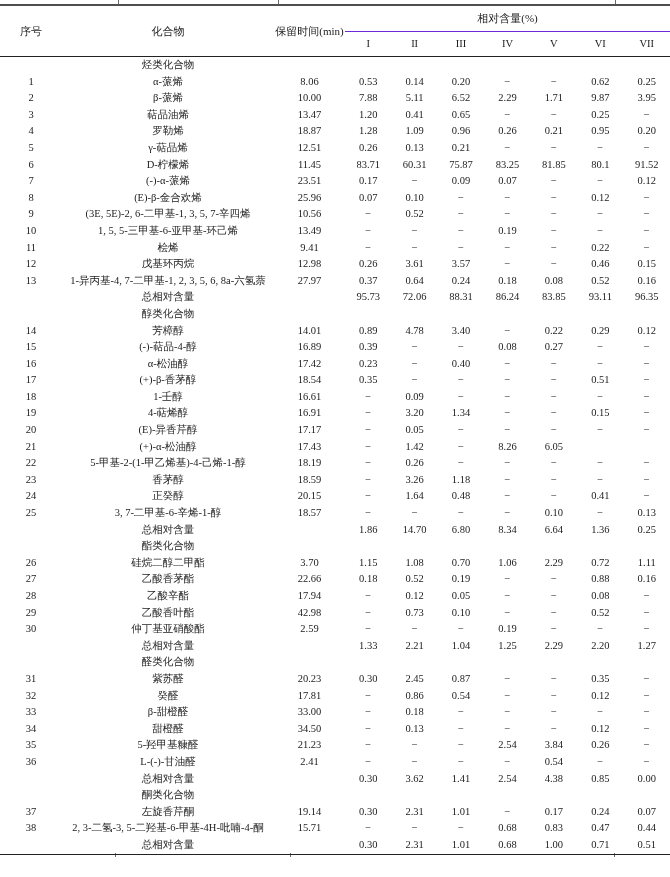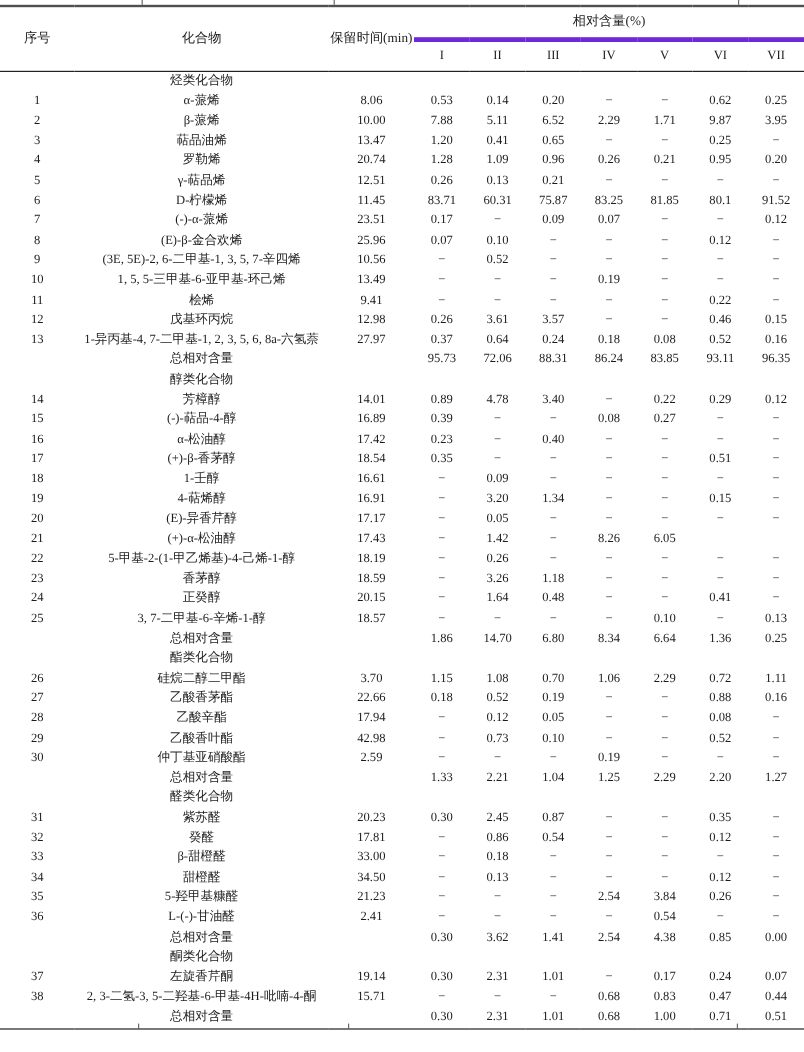--- a/index.html
+++ b/index.html
@@ -16,21 +16,21 @@
   thead { border-bottom:1.5px solid #222; }
   tbody { border-bottom:1.5px solid #222; }
   th, td {
     padding:0; margin:0; text-align:center; vertical-align:middle;
     font-weight:normal; font-size:10.5px; line-height:16.6px;
     overflow:visible; white-space:nowrap;
   }
   thead th { font-size:11px; }
   thead tr.h1 th { height:25px; }
   thead tr.h2 th { height:24px; font-size:10.5px; }
-  th.spanner { border-bottom:4px solid #6d28d9; }
+  th.spanner { border-bottom:1px solid #6d28d9; }
   tbody td { height:16.6px; }
   td.c-name { font-size:10.5px;margin-top:30px; }
   td.c-name.group { font-size:10.5px; }
   .footnote {
     position:absolute; left:3px; top:898px; font-size:10.5px;
     line-height:14px; white-space:nowrap;
   }
   .tick { position:absolute; width:1px; height:4px; background:#6a6a6a; }
   .tick.top { top:0; }
   .tick.bottom { top:853px; }
@@ -122,21 +122,21 @@
           <td class="c-val">0.41</td>
           <td class="c-val">0.65</td>
           <td class="c-val">−</td>
           <td class="c-val">−</td>
           <td class="c-val">0.25</td>
           <td class="c-val">−</td>
         </tr>
         <tr>
           <td class="c-no">4</td>
           <td class="c-name">罗勒烯</td>
-          <td class="c-rt">20.74</td>
+          <td class="c-rt">18.87</td>
           <td class="c-val">1.28</td>
           <td class="c-val">1.09</td>
           <td class="c-val">0.96</td>
           <td class="c-val">0.26</td>
           <td class="c-val">0.21</td>
           <td class="c-val">0.95</td>
           <td class="c-val">0.20</td>
         </tr>
         <tr>
           <td class="c-no">5</td>

